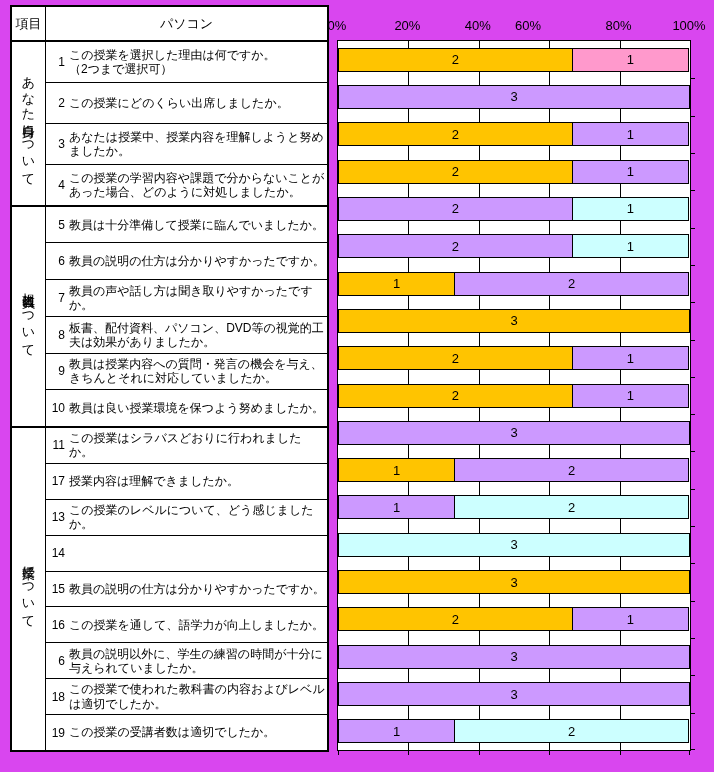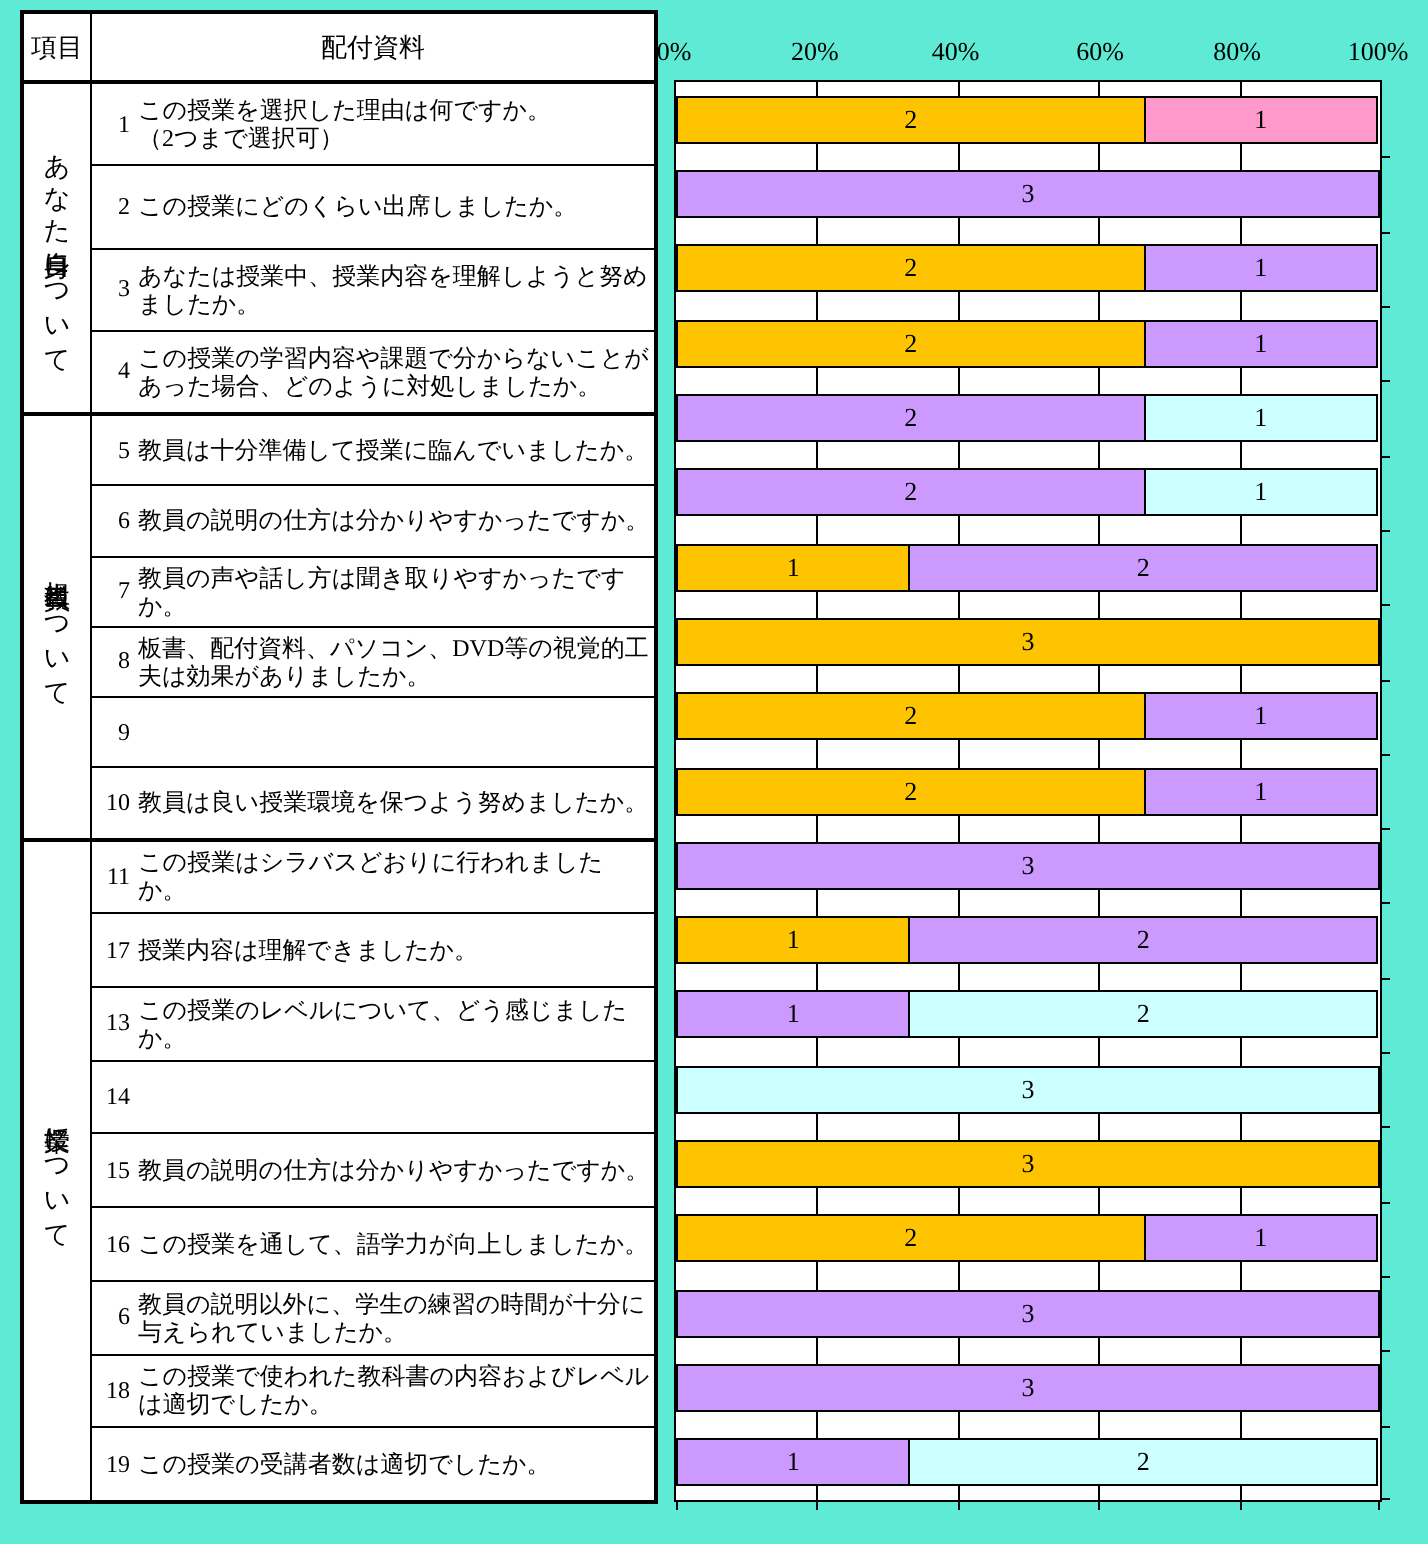--- a/index.html
+++ b/index.html
@@ -1,18 +1,18 @@
 <!DOCTYPE html>
 <html><head>
 <meta charset="utf-8">
 <style>
   html,body{margin:0;padding:0;background:#fff;}
   .stage{
-    position:relative;width:714px;height:772px;background:#5eead4;overflow:hidden;
-    font-family:Liberation Serif, serif;color:#000;
+    position:relative;width:714px;height:772px;background:#d946ef;overflow:hidden;
+    font-family:Liberation Sans, sans-serif;color:#000;
   }
   
   .qtable{
     position:absolute;left:10px;top:5px;width:319px;height:747px;
     border:2px solid #000;box-sizing:border-box;display:flex;flex-direction:column;
     background:#fff;
   }
   .thead{display:flex;flex:none;height:33px;border-bottom:2px solid #000;}
   .th-cat{width:33px;flex:none;border-right:1px solid #000;display:flex;align-items:center;justify-content:center;font-size:13px;}
   .th-q{flex:1;display:flex;align-items:center;justify-content:center;font-size:13px;}
@@ -44,21 +44,21 @@
   .tick-right{position:absolute;left:352px;width:5px;height:1px;background:#000;}
 </style>
 </head>
 <body>
 
 <div class="stage">
 
   <div class="qtable">
     <div class="thead">
       <div class="th-cat">項目</div>
-      <div class="th-q">配付資料</div>
+      <div class="th-q">パソコン</div>
     </div>
     <div class="tbody" id="table-body">
         <div class="section" style="flex-grow: 4;">
           <div class="sec-label">あなた自身について</div>
           <div class="sec-questions">
             <div class="qrow">
               <div class="qno">1</div>
               <div class="qtext">
                 <div>この授業を選択した理由は何ですか。</div>
                 <div>（2つまで選択可）</div>
@@ -106,20 +106,23 @@
               </div>
             </div>
             <div class="qrow">
               <div class="qno">8</div>
               <div class="qtext">
                 <div>板書、配付資料、パソコン、DVD等の視覚的工夫は効果がありましたか。</div>
               </div>
             </div>
             <div class="qrow">
               <div class="qno">9</div>
+              <div class="qtext">
+                <div>教員は授業内容への質問・発言の機会を与え、きちんとそれに対応していましたか。</div>
+              </div>
             </div>
             <div class="qrow">
               <div class="qno">10</div>
               <div class="qtext">
                 <div>教員は良い授業環境を保つよう努めましたか。</div>
               </div>
             </div>
           </div>
         </div>
         <div class="section" style="flex-grow: 9;">
@@ -178,21 +181,21 @@
             </div>
           </div>
         </div>
       </div>
   </div>
 
   <div id="axis-labels">
       <div class="axis-label" style="left: 309px;">0%</div>
       <div class="axis-label" style="left: 379.4px;">20%</div>
       <div class="axis-label" style="left: 449.8px;">40%</div>
-      <div class="axis-label" style="left: 522px;">60%</div>
+      <div class="axis-label" style="left: 500px;">60%</div>
       <div class="axis-label" style="left: 590.6px;">80%</div>
       <div class="axis-label" style="left: 661px;">100%</div>
     </div>
 
   <div class="plot" id="plot">
       <div class="gridline" style="left: 70.4px;"></div>
       <div class="gridline" style="left: 140.8px;"></div>
       <div class="gridline" style="left: 211.2px;"></div>
       <div class="gridline" style="left: 281.6px;"></div>
       <div class="bar" style="top: 6.65789px;">

